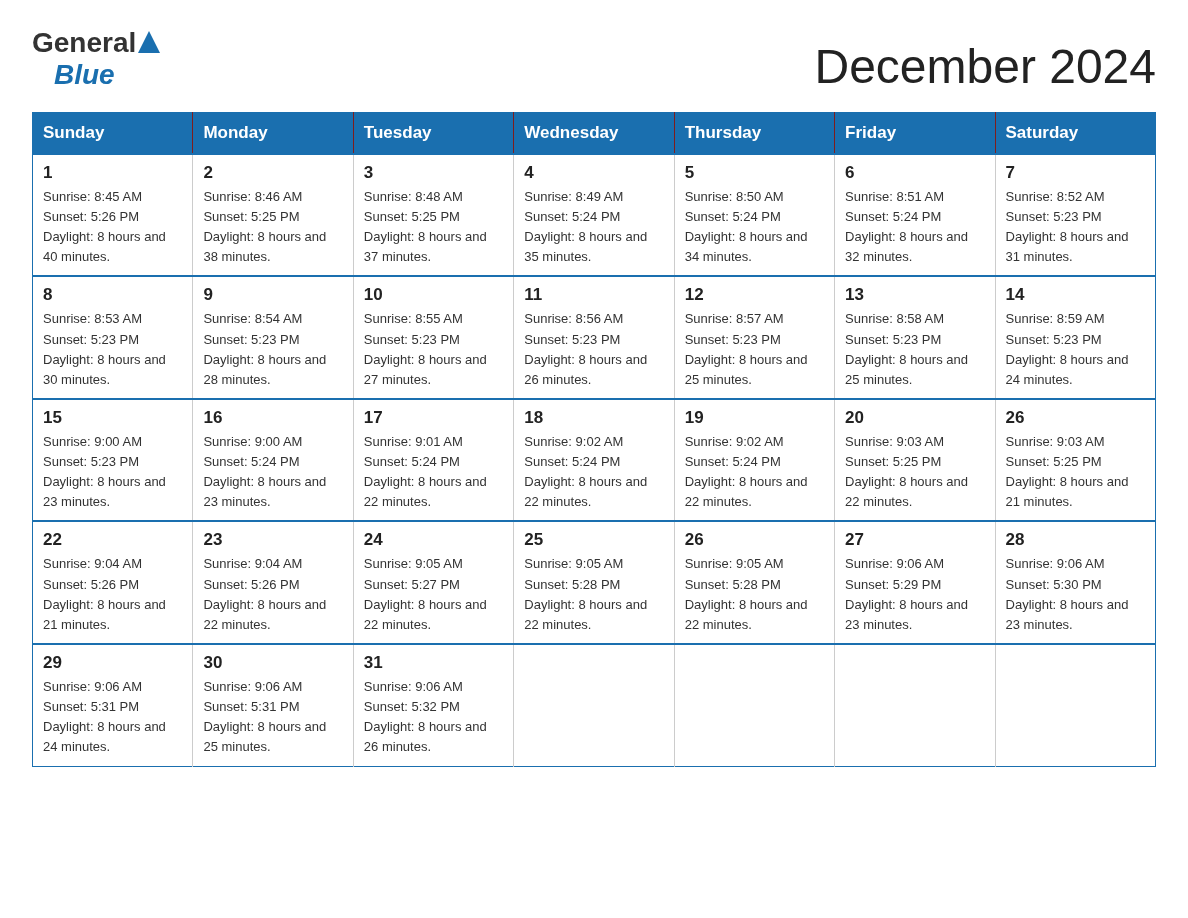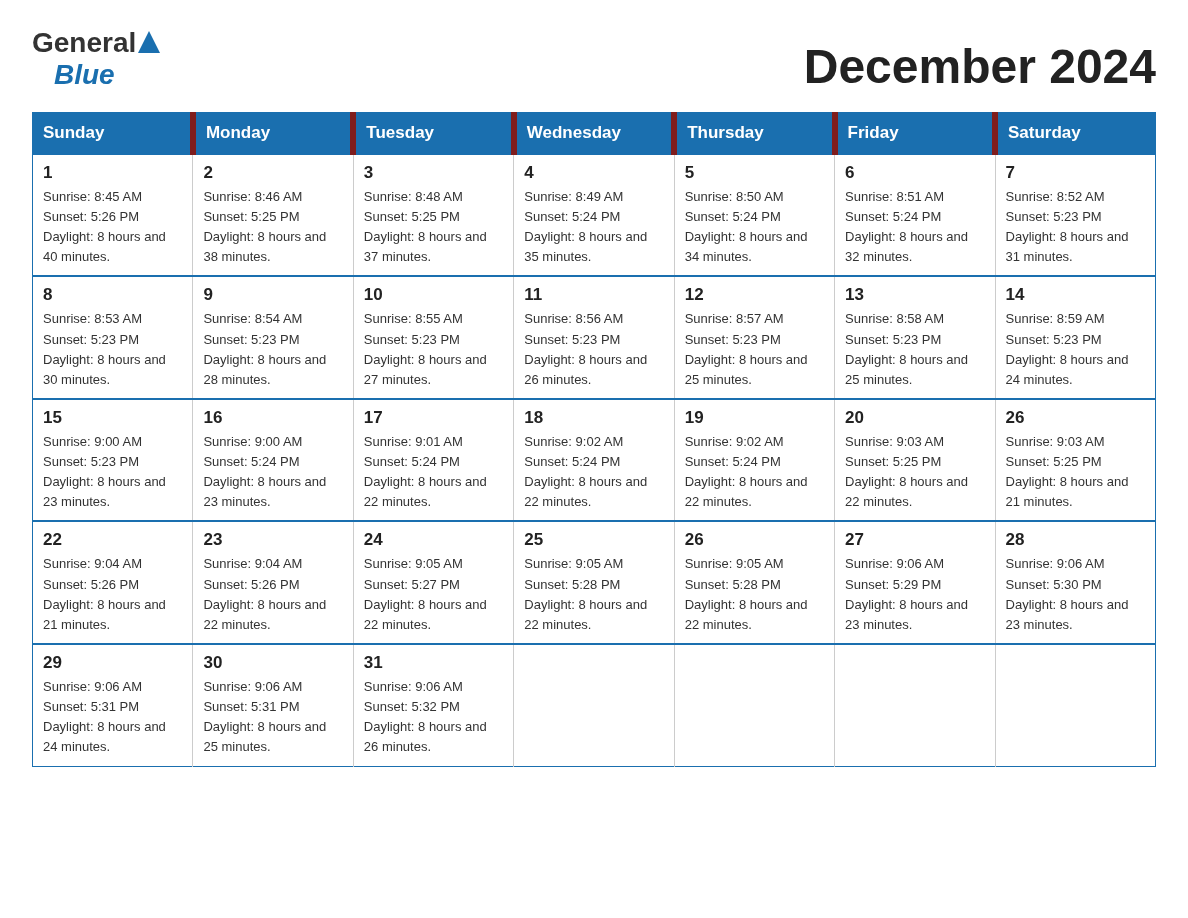--- a/index.html
+++ b/index.html
@@ -42,21 +42,21 @@
       display: flex;
       align-items: center;
       margin-left: 4px;
       font-style: italic;
     }
     .title-area {
       text-align: right;
     }
     .title-area h1 {
       font-size: 48px;
-      font-weight: bold;
+      font-weight: normal;
       color: #222;
       line-height: 1.1;
       margin-top: 17px;
     }
     .title-area h2 {
       font-size: 22px;
       font-weight: normal;
       color: #555;
       margin-top: 4px;
     }
@@ -65,21 +65,21 @@
       border-collapse: collapse;
       border: 1.5px solid #1a6faf;
     }
     .calendar thead tr th {
       background-color: #1a6faf;
       color: #fff;
       font-size: 17px;
       font-weight: bold;
       padding: 10px 10px;
       text-align: left;
-      border-right: 6px solid #7f1d1d;
+      border-right: 1px solid #7f1d1d;
     }
     .calendar thead tr th:last-child {
       border-right: none;
     }
     .calendar tbody tr td {
       vertical-align: top;
       padding: 8px 10px;
       border-right: 1px solid #ccc;
       border-top: 2px solid #1a6faf;
       font-size: 13px;

